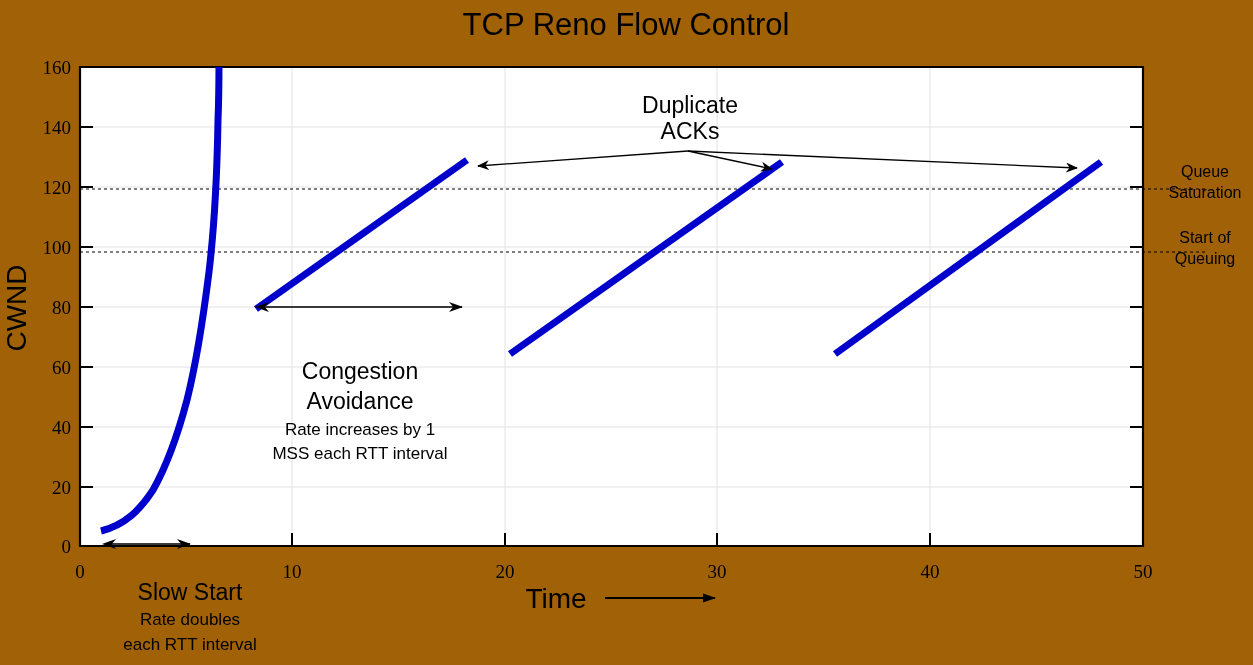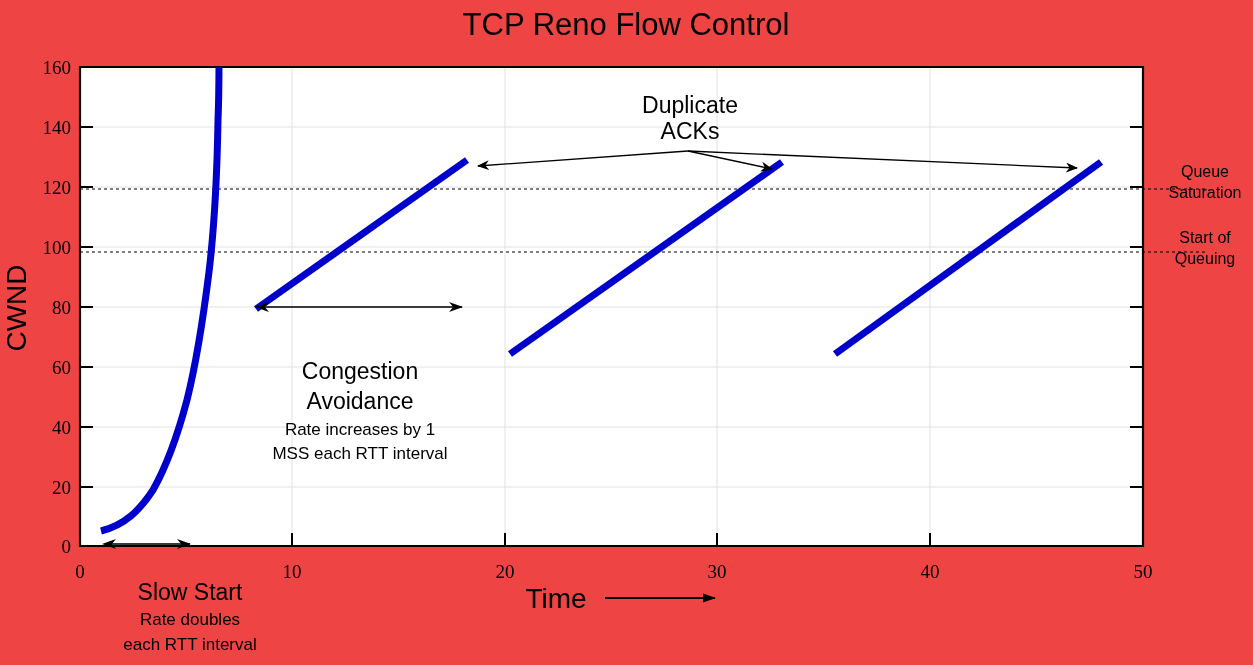--- a/index.html
+++ b/index.html
@@ -9,21 +9,21 @@
   }
   body {
     font-family: "Liberation Sans", sans-serif;
     color: #000000;
   }
   #root {
     position: relative;
     width: 1253px;
     height: 665px;
     overflow: hidden;
-    background: #ef4444;
+    background: #a16207;
   }
   #chart-svg {
     position: absolute;
     left: 0;
     top: 0;
     width: 1253px;
     height: 665px;
   }
   .title-text {
     font-family: "Liberation Sans", sans-serif;

